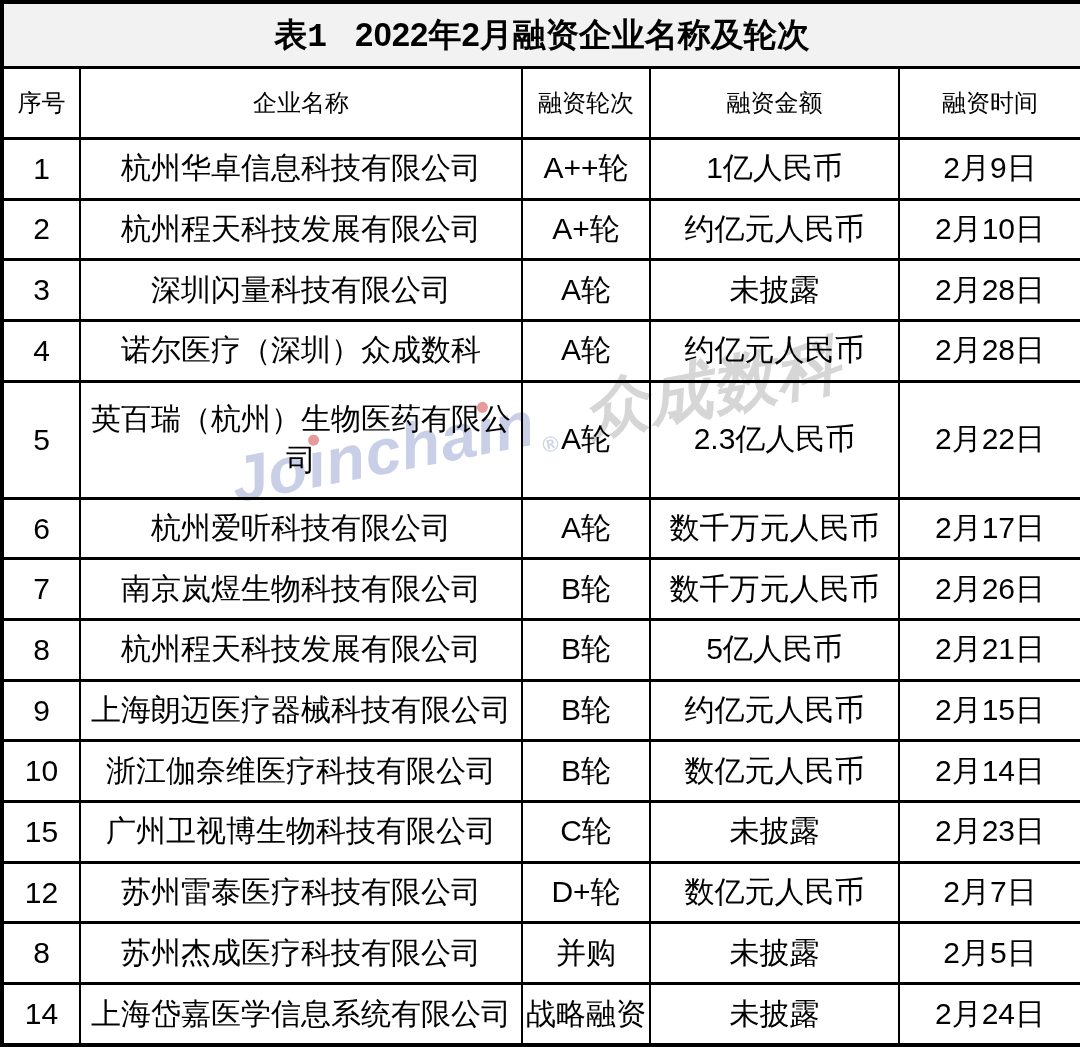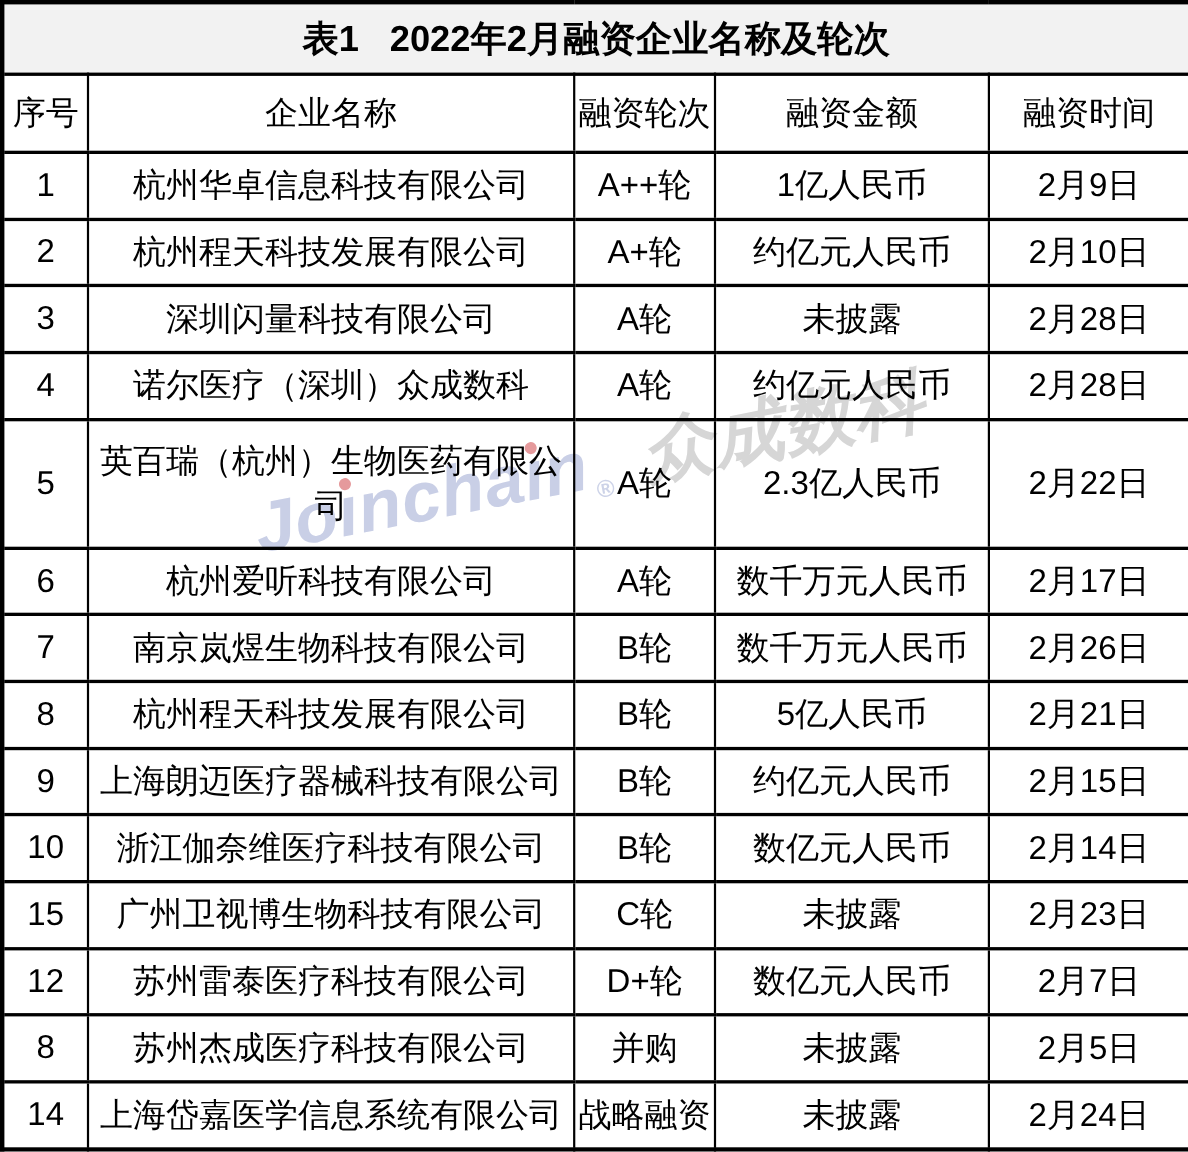--- a/index.html
+++ b/index.html
@@ -80,24 +80,24 @@
     font-weight: 400;
     background: transparent;
     overflow: hidden;
   }
   .title-row .title-cell {
     background: #f2f2f2;
     height: 62px;
     font-size: 33px;
     font-weight: bold;
   }
-  .title-prefix { margin-right: 28px; }
+  .title-prefix { margin-right: 28px; font-family: Liberation Mono, monospace; }
   .head-row th {
     height: 68px;
-    font-size: 30px;
+    font-size: 24px;
     font-weight: 400;
   }
 </style>
 </head>
 <body>
 
 <div class="watermark">
   <span class="wm-brand"><span>Jo</span><span class="wm-i"><span>ı</span><span class="wm-dot"></span></span><span>ncha</span><span class="wm-i"><span>ı</span><span class="wm-dot"></span></span><span>n</span></span><span class="wm-reg">®</span><span class="wm-company">众成数科</span>
 </div>
 

